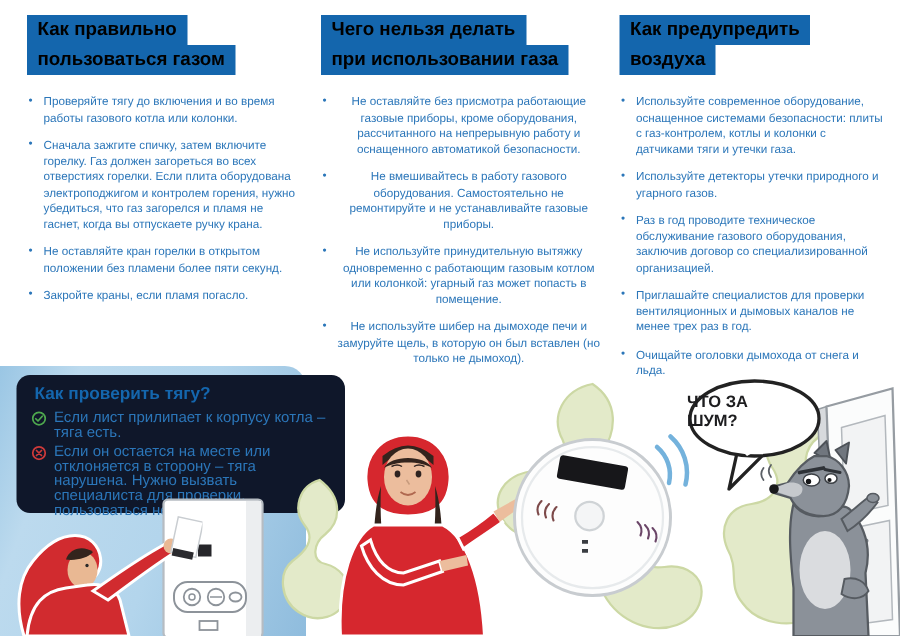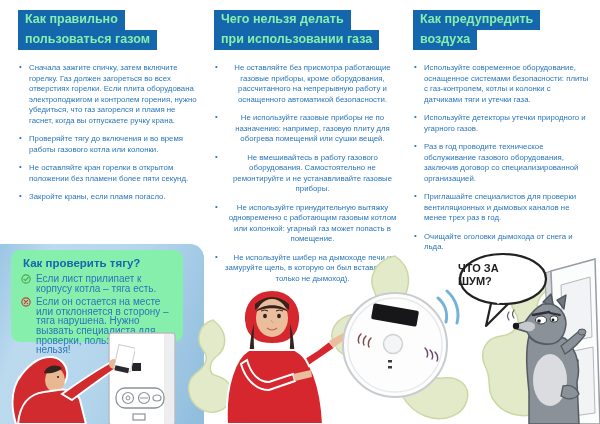--- a/index.html
+++ b/index.html
@@ -3,31 +3,31 @@
 <meta charset="utf-8">
 <style>
   html,body{margin:0;padding:0;background:#fff;}
   .page{position:relative;width:600px;height:424px;background:#fff;overflow:hidden;
         font-family:"Liberation Sans", sans-serif;outline:1px solid #e3e3e3;}
   
   .col{position:absolute;top:10px;}
   #col-left{left:18px;width:182px;}
   #col-mid{left:214px;width:186px;text-align:center;}
   #col-right{left:413px;width:178px;}
-  .hdr-line{display:table;background:#1466ad;color:#86efac;font-weight:700;
+  .hdr-line{display:table;background:#1466ad;color:#000000;font-weight:700;
             font-size:12.5px;line-height:15px;padding:2px 7px 3px 7px;white-space:nowrap;}
   .bullets{list-style:none;margin:13px 0 0 0;padding:0;color:#2b76b9;
            font-size:7.8px;line-height:10.5px;}
   .bullets li{position:relative;padding-left:11px;margin-bottom:8px;}
   .bullets li::before{content:"•";position:absolute;left:1px;top:-1px;color:#2b76b9;}
   
   .panel{position:absolute;left:0;top:244px;width:204px;height:180px;
          background:linear-gradient(110deg,#9ac6e4 0%,#bcdaee 20%,#b3d5ec 55%,#8fbcdd 100%);
          border-radius:0 14px 0 0;}
-  .check-box{position:absolute;left:11px;top:250px;width:172px;height:92px;background:#86efac;
+  .check-box{position:absolute;left:11px;top:250px;width:219px;height:92px;background:#0f172a;
              border-radius:9px;padding:6px 10px;box-sizing:border-box;}
   .check-title{color:#1466ad;font-weight:700;font-size:11.5px;margin:1px 0 5px 2px;}
   .check-item{display:flex;gap:5px;margin-bottom:4px;font-size:10px;line-height:9.6px;color:#2b76b9;}
   .ck-icon{flex:0 0 auto;width:10px;height:10px;margin-top:0;}
   
   .illus{position:absolute;}
   .bubble-text{position:absolute;left:458px;top:262px;width:90px;
                font-weight:700;font-size:11px;line-height:13px;color:#1d1d1f;}
   .bubble-text span{display:block;}
 </style>
@@ -35,35 +35,34 @@
 <body>
 
 <div class="page">
 
   <div class="col" id="col-left">
     <div>
       <span class="hdr-line">Как правильно</span>
       <span class="hdr-line">пользоваться газом</span>
     </div>
     <ul class="bullets">
+      <li>Проверяйте тягу до включения и во время работы газового котла или колонки.</li>
       <li>Сначала зажгите спичку, затем включите горелку. Газ должен загореться во всех отверстиях горелки. Если плита оборудована электроподжигом и контролем горения, нужно убедиться, что газ загорелся и пламя не гаснет, когда вы отпускаете ручку крана.</li>
-      <li>Проверяйте тягу до включения и во время работы газового котла или колонки.</li>
       <li>Не оставляйте кран горелки в открытом положении без пламени более пяти секунд.</li>
       <li>Закройте краны, если пламя погасло.</li>
     </ul>
   </div>
 
   <div class="col" id="col-mid">
     <div>
       <span class="hdr-line">Чего нельзя делать</span>
       <span class="hdr-line">при использовании газа</span>
     </div>
     <ul class="bullets">
       <li>Не оставляйте без присмотра работающие газовые приборы, кроме оборудования, рассчитанного на непрерывную работу и оснащенного автоматикой безопасности.</li>
-      <li>Не используйте газовые приборы не по назначению: например, газовую плиту для обогрева помещений или сушки вещей.</li>
       <li>Не вмешивайтесь в работу газового оборудования. Самостоятельно не ремонтируйте и не устанавливайте газовые приборы.</li>
       <li>Не используйте принудительную вытяжку одновременно с работающим газовым котлом или колонкой: угарный газ может попасть в помещение.</li>
       <li>Не используйте шибер на дымоходе печи и замуруйте щель, в которую он был вставлен (но только не дымоход).</li>
     </ul>
   </div>
 
   <div class="col" id="col-right">
     <div>
       <span class="hdr-line">Как предупредить</span>
       <span class="hdr-line">воздуха</span>

